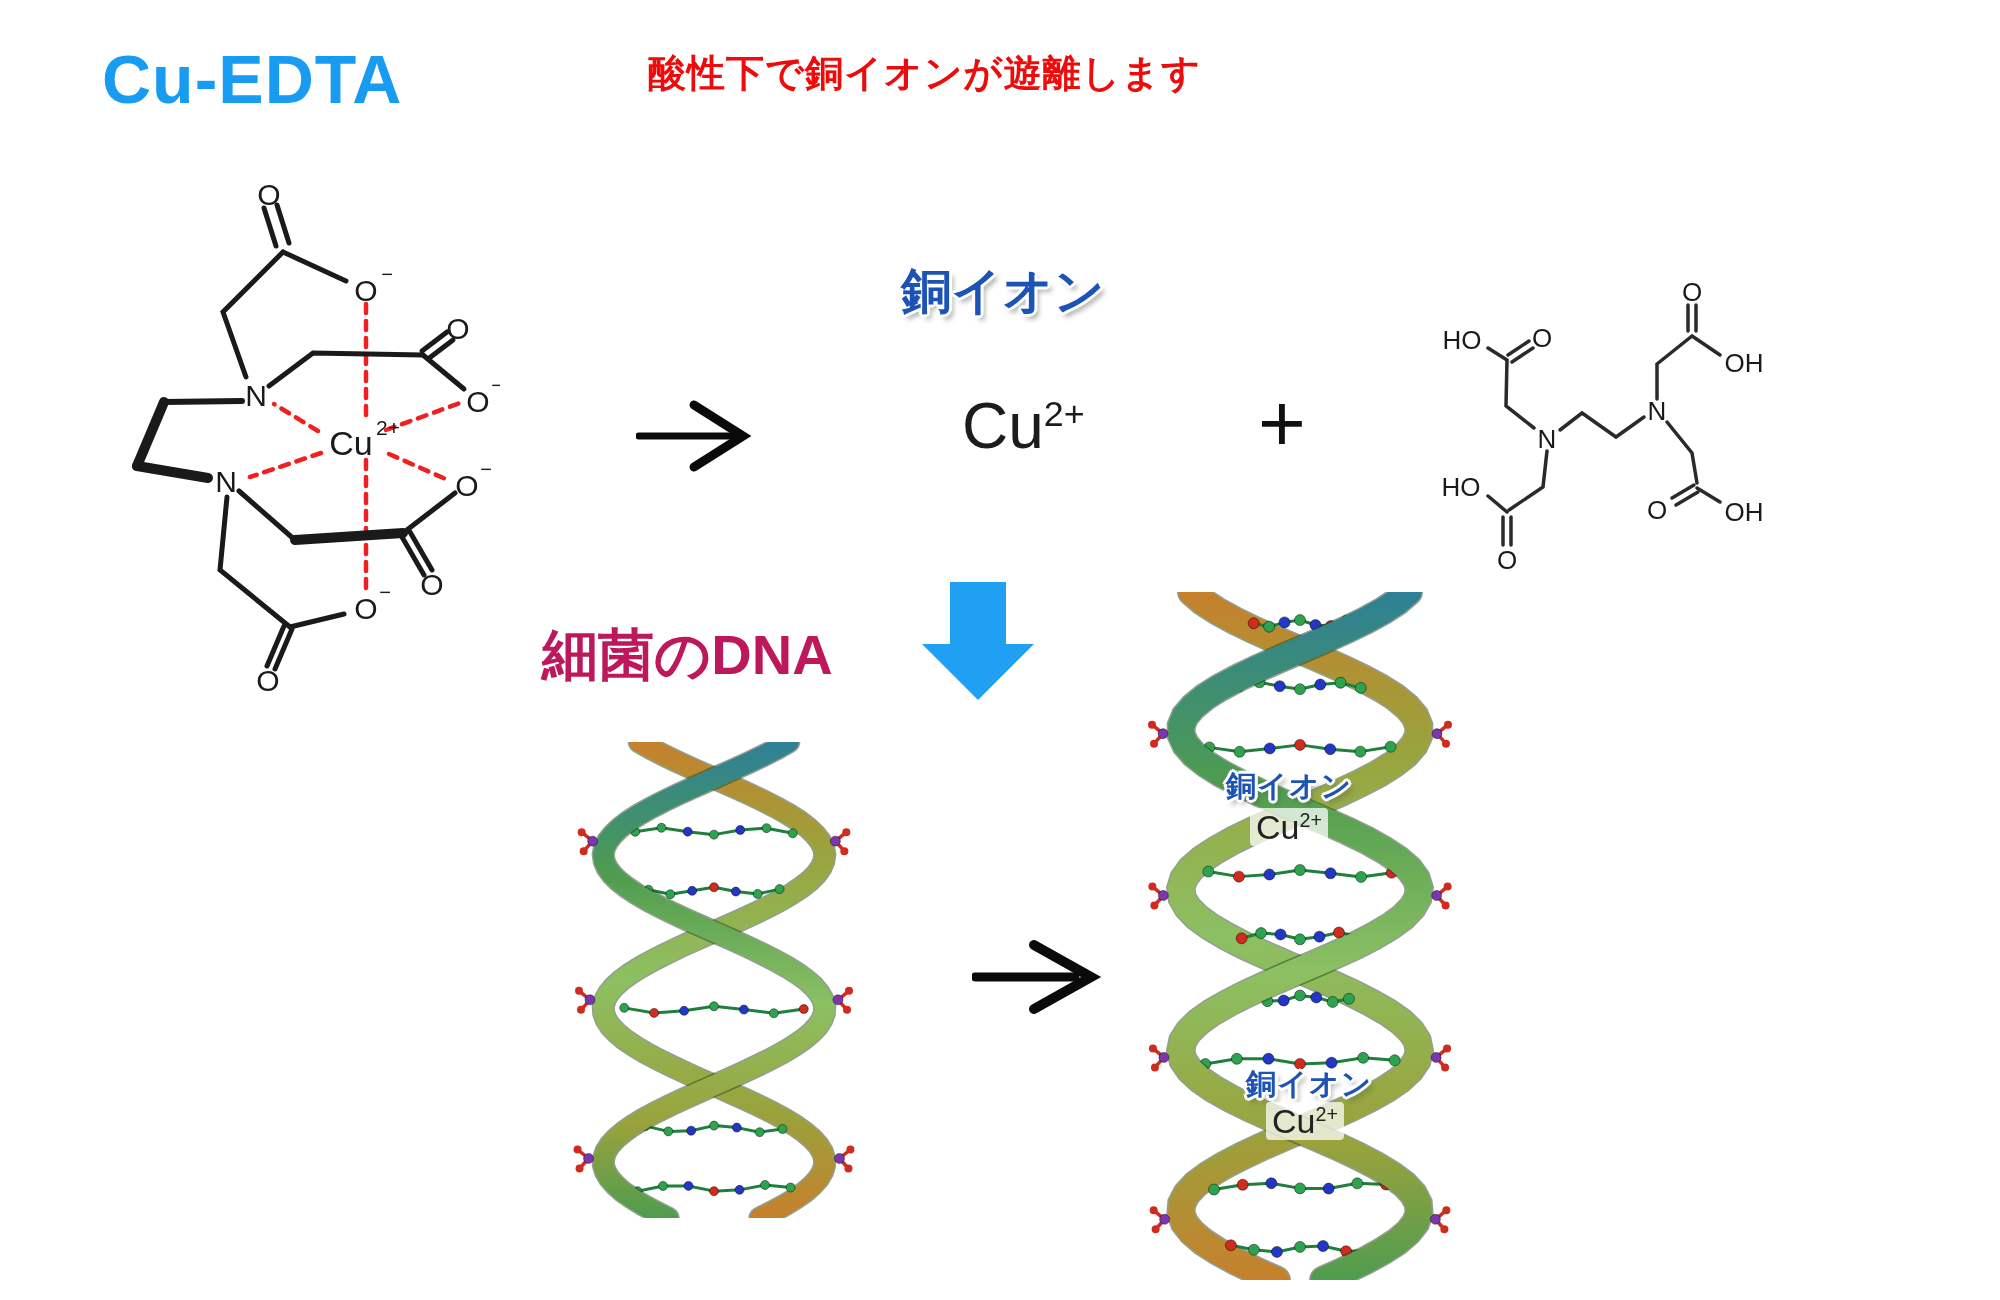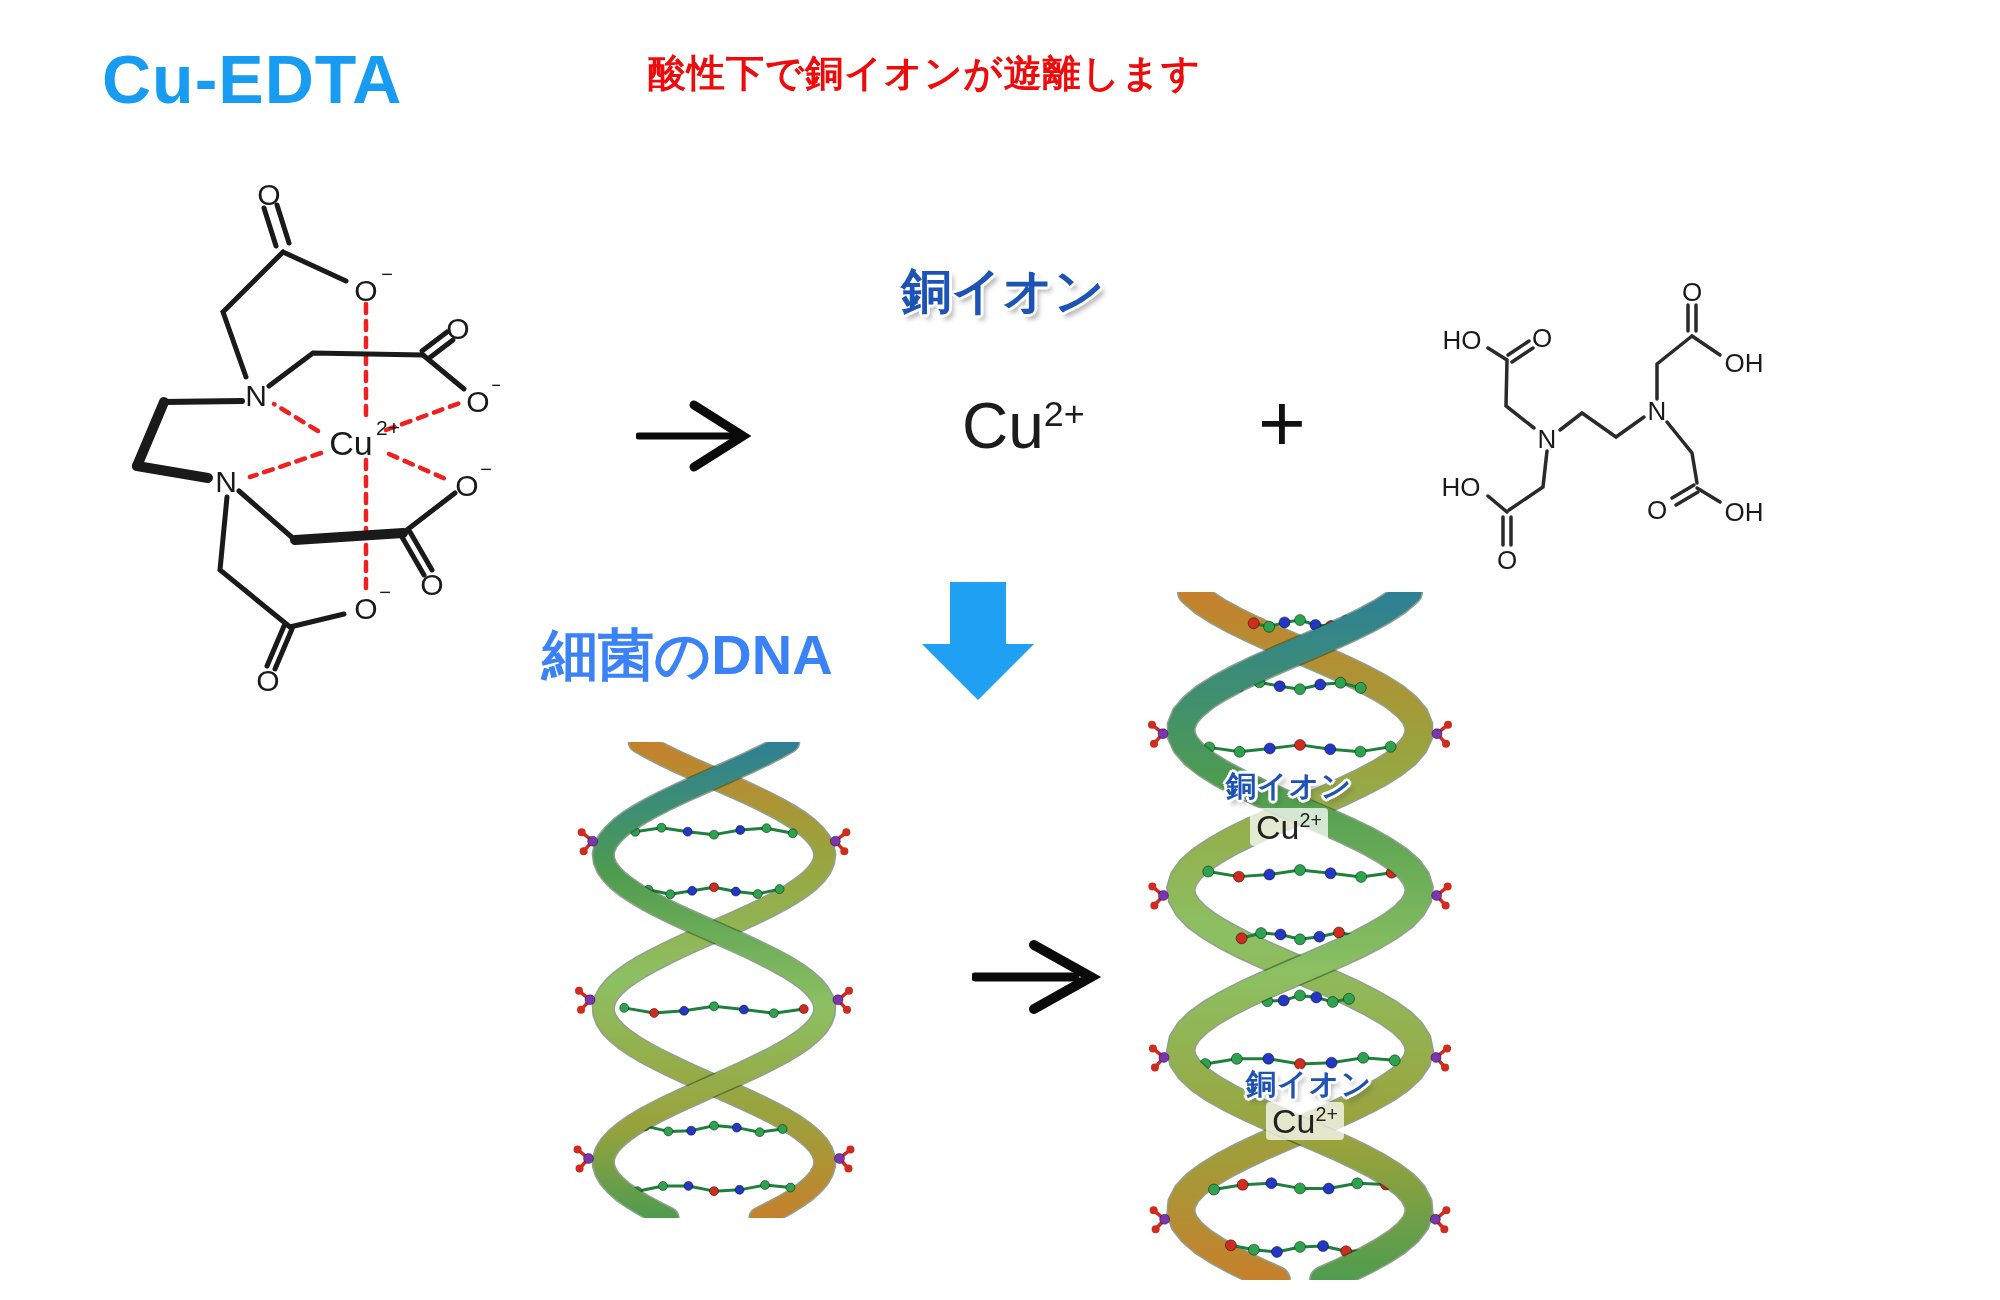--- a/index.html
+++ b/index.html
@@ -7,21 +7,21 @@
         font-family:"Liberation Sans", sans-serif;color:#111}
   .abs{position:absolute}
   .title{left:102px;top:40px;font-size:68px;font-weight:700;color:#189CF2;letter-spacing:1px}
   .headline{left:648px;top:48px;font-size:38px;font-weight:700;color:#EE0B0B;letter-spacing:1px}
   .eq-ion{left:878px;top:258px;width:250px;text-align:center;font-size:50px;font-weight:700;color:#1D53B5}
   .outline-white{text-shadow:-2px -2px 0 #fff,2px -2px 0 #fff,-2px 2px 0 #fff,2px 2px 0 #fff,
                  -3px 0 0 #fff,3px 0 0 #fff,0 -3px 0 #fff,0 3px 0 #fff,4px 5px 5px rgba(70,70,70,.45)}
   .big-cu{left:962px;top:394px;font-size:64px;color:#1c1c1c;line-height:1}
   .big-cu sup{font-size:0.56em;vertical-align:super}
   .plus{left:1258px;top:382px;font-size:82px;font-weight:400;color:#111;line-height:1}
-  .dna-label{left:542px;top:618px;font-size:56px;font-weight:700;color:#3b82f6}
+  .dna-label{left:542px;top:618px;font-size:56px;font-weight:700;color:#be185d}
   .ann-ion{font-size:30px;font-weight:700;color:#1D53B5;letter-spacing:1px}
   .ann-cu{font-size:34px;color:#222;line-height:1;background:rgba(255,255,255,.74);
           padding:2px 6px;border-radius:4px}
   .ann-cu sup{font-size:0.58em;vertical-align:super}
   .a1{left:1226px;top:766px}
   .c1{left:1250px;top:808px}
   .a2{left:1246px;top:1064px}
   .c2{left:1266px;top:1102px}
   svg text{font-family:"Liberation Sans", sans-serif}
 </style>

